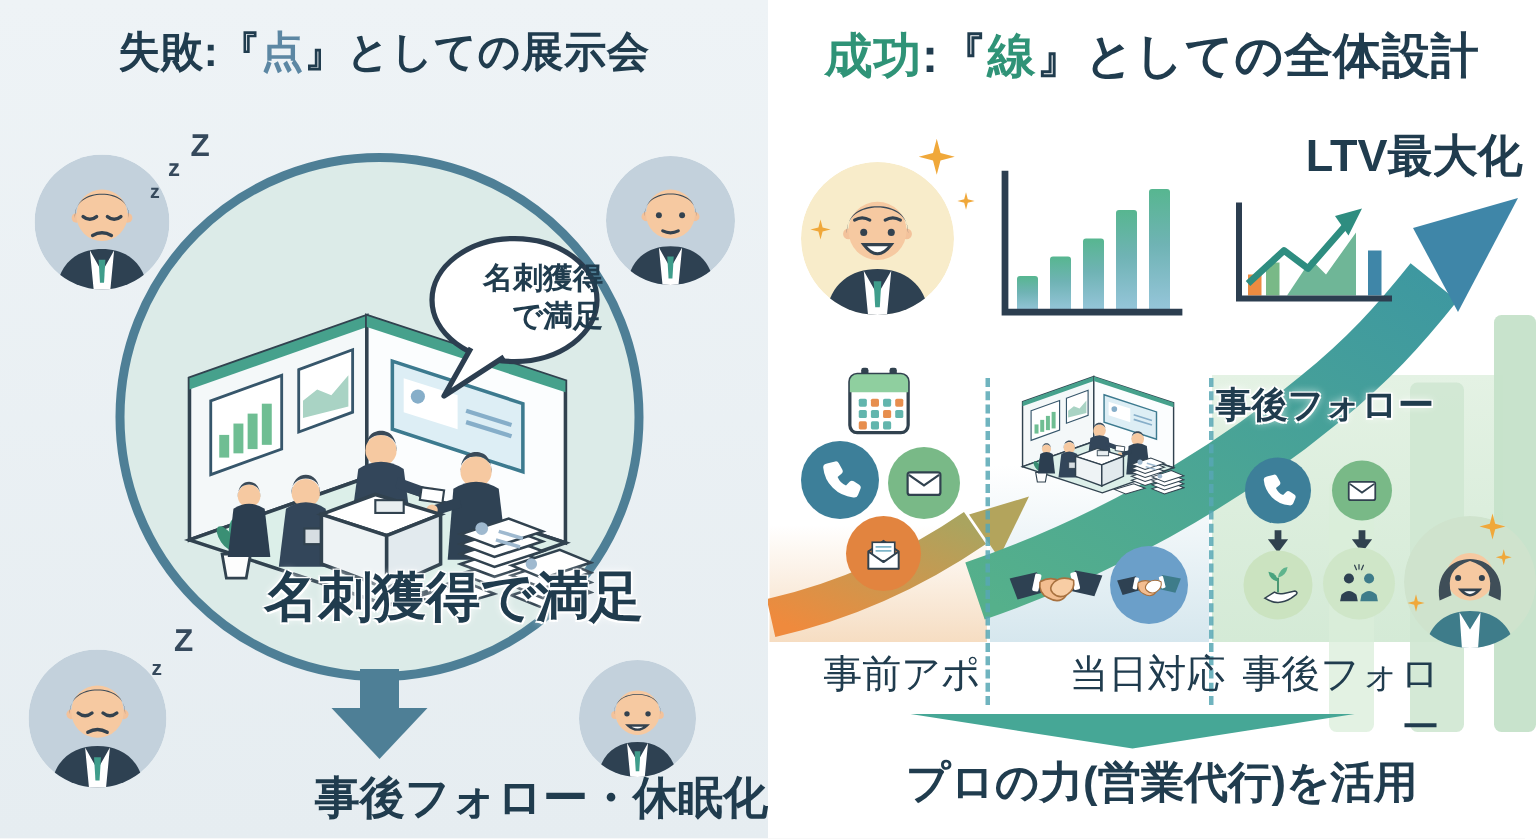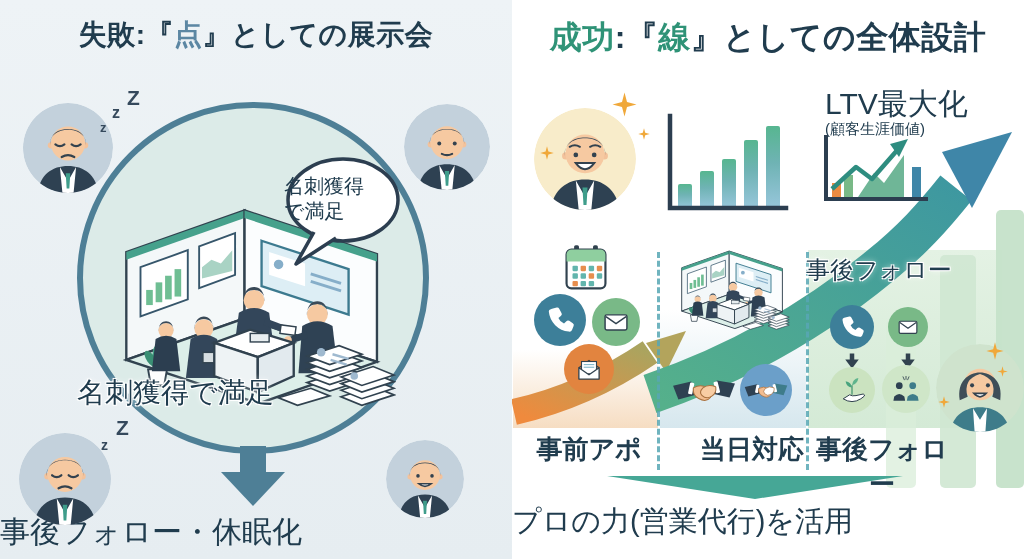--- a/index.html
+++ b/index.html
@@ -8,31 +8,31 @@
   }
   *{margin:0;padding:0;box-sizing:border-box}
   body{font-family:"Liberation Sans","DejaVu Sans",sans-serif;background:#fff}
   .stage{position:relative;width:1024px;height:559px;overflow:hidden;background:#e5e5e5}
   .abs{position:absolute}
   .panel-left{position:absolute;left:0;top:0;width:512px;height:559px;
     background:linear-gradient(180deg,#eef3f6,#e6edf1)}
   .panel-right{position:absolute;left:512px;top:0;width:512px;height:559px;background:#fff}
   .ttl{position:absolute;width:512px;text-align:center;font-weight:bold;letter-spacing:.5px}
   .c-navy{color:var(--navy)} .c-steel{color:var(--steel)} .c-green{color:var(--green)}
-  .cap{position:absolute;font-weight:normal;color:var(--navy);text-align:left}
+  .cap{position:absolute;font-weight:bold;color:var(--navy);text-align:right}
   .halo{text-shadow:-1px -1px 0 #fff,1px -1px 0 #fff,-1px 1px 0 #fff,1px 1px 0 #fff,0 0 6px #fff}
   .big-circle{position:absolute;left:77px;top:102px;width:352px;height:352px;border-radius:50%;
     background:#dcebe8;border:6px solid var(--circle-border)}
   .zz{position:absolute;font-weight:bold;color:#35495c}
   .circle-icon{position:absolute;border-radius:50%;display:flex;align-items:center;justify-content:center}
   .sep{position:absolute;width:0;border-left:3px dashed #58a7b5;opacity:.85}
   .colbg{position:absolute}
   .chevron{position:absolute;width:0;height:0;border-left:148px solid transparent;
     border-right:148px solid transparent;border-top:23px solid #46a796}
-  .phase{position:absolute;font-weight:bold;color:var(--navy);text-align:center;font-size:26px}
+  .phase{position:absolute;font-weight:normal;color:var(--navy);text-align:right;font-size:26px}
   svg{display:block}
 </style>
 </head>
 <body>
 
 <div class="stage">
 
   <svg width="0" height="0" style="position:absolute" aria-hidden="true">
     <defs>
       <clipPath id="avc">
@@ -160,21 +160,21 @@
         <ellipse cx="59" cy="44" rx="55" ry="41" fill="#fff" stroke="#2c3e50" stroke-width="3.5"></ellipse>
         <path d="M30,76 L12,108 L52,82" fill="#fff" stroke="#2c3e50" stroke-width="3.5" stroke-linejoin="round"></path>
         <ellipse cx="59" cy="44" rx="48" ry="34" fill="#fff"></ellipse>
       </svg>
       <div class="abs cap" style="left:0;top:18px;width:118px;font-size:20px;line-height:25px">
         <div>名刺獲得</div>
         <div>で満足</div>
       </div>
     </div>
 
-    <div class="cap halo" style="left:77px;top:374px;width:352px;font-size:28px">名刺獲得で満足</div>
+    <div class="cap halo" style="left:77px;top:374px;width:352px;font-size:36px">名刺獲得で満足</div>
 
     <svg class="abs" viewBox="0 0 80 62" style="left:213px;top:446px;width:80px;height:62px">
       <rect x="27" y="0" width="26" height="28" fill="#4e7f96"></rect>
       <polygon points="8,26 72,26 40,60" fill="#4e7f96"></polygon>
     </svg>
 
     <div class="cap" style="left:0;top:512px;width:512px;font-size:30px">事後フォロー・休眠化</div>
 
     <svg class="abs" viewBox="0 0 100 100" style="left:23px;top:103px;width:90px;height:90px">
       <g clip-path="url(#avc)">
@@ -271,21 +271,20 @@
   <svg class="abs" viewBox="0 0 130 106" style="left:660px;top:108px;width:130px;height:106px">
     <rect x="18" y="76" width="14" height="24" fill="url(#gbar)" rx="2"></rect>
     <rect x="40" y="63" width="14" height="37" fill="url(#gbar)" rx="2"></rect>
     <rect x="62" y="51" width="14" height="49" fill="url(#gbar)" rx="2"></rect>
     <rect x="84" y="32" width="14" height="68" fill="url(#gbar)" rx="2"></rect>
     <rect x="106" y="18" width="14" height="82" fill="url(#gbar)" rx="2"></rect>
     <path d="M10,8 V100 H126" stroke="#2c3e50" stroke-width="4.5" fill="none" stroke-linecap="square"></path>
   </svg>
 
   <div class="cap halo" style="left:825px;top:84px;width:190px;font-size:30px">LTV最大化</div>
-  <div class="cap halo" style="left:825px;top:120px;width:190px;font-size:15px">(顧客生涯価値)</div>
 
   <svg class="abs" viewBox="0 0 112 80" style="left:820px;top:133px;width:112px;height:80px">
     <polygon points="38,64 54,40 64,50 84,22 84,64" fill="#5fae8c" opacity="0.9"></polygon>
     <rect x="12" y="50" width="9" height="14" fill="#ec8b41"></rect>
     <rect x="24" y="42" width="9" height="22" fill="#79b987"></rect>
     <rect x="92" y="34" width="9" height="30" fill="#3f86a8"></rect>
     <path d="M12,56 L36,34 L52,46 L80,14" stroke="#2e8d80" stroke-width="4.5" fill="none" stroke-linejoin="round"></path>
     <polygon points="88,6 70,11 79,24" fill="#2e8d80"></polygon>
     <path d="M6,4 V66 H106" stroke="#2c3e50" stroke-width="4" fill="none" stroke-linecap="square"></path>
   </svg>

